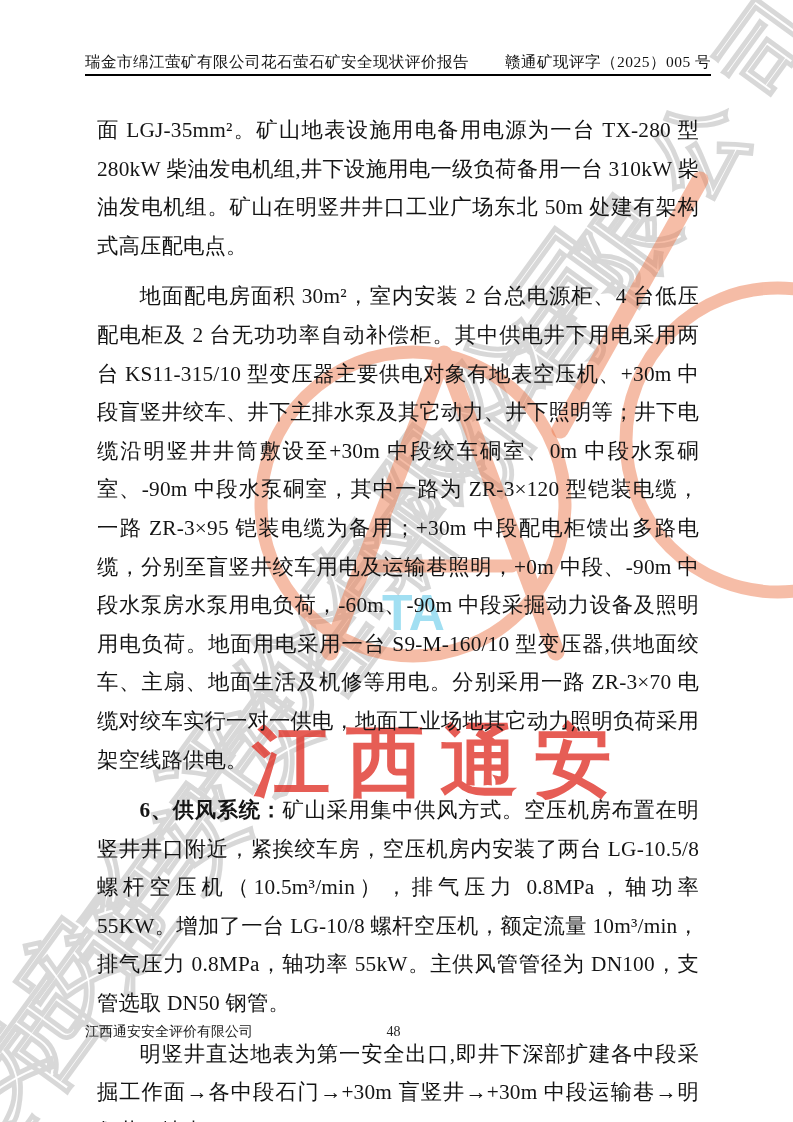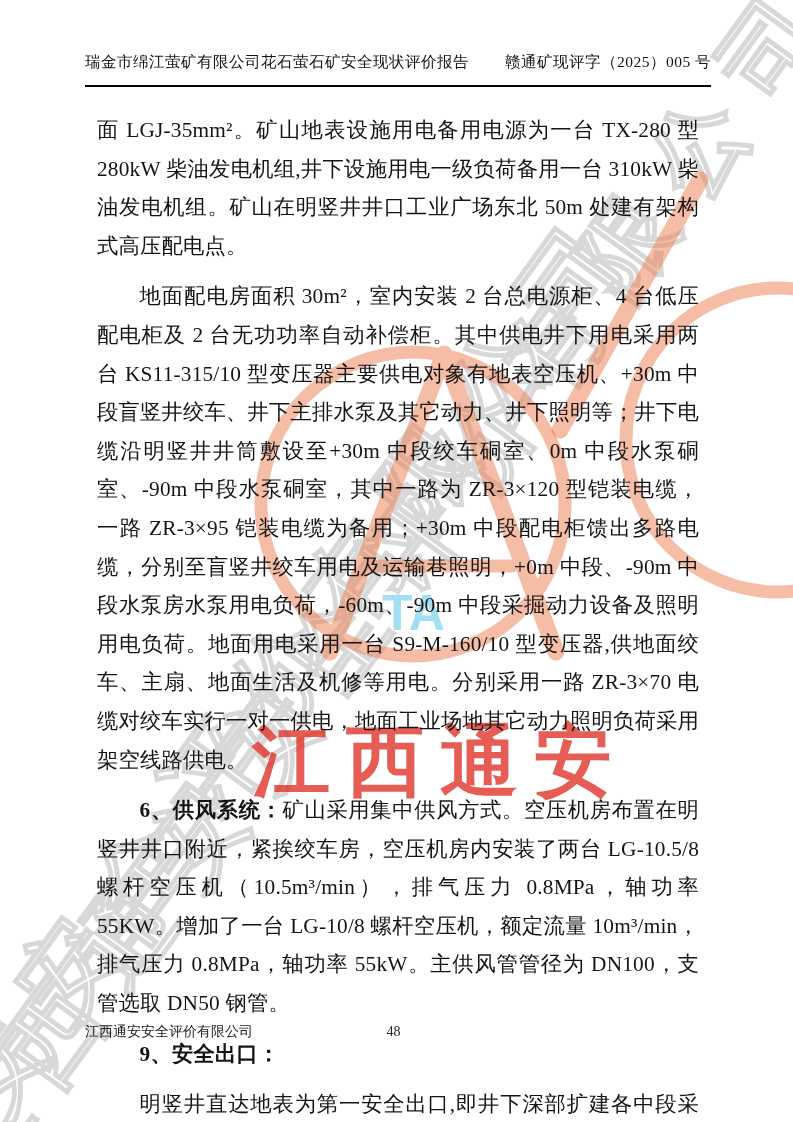--- a/index.html
+++ b/index.html
@@ -28,21 +28,21 @@
   .wm-ta{
     font-family:"Liberation Sans","DejaVu Sans",sans-serif;
     font-weight:bold;
   }
   
   .content{position:absolute;inset:0;z-index:1;}
   .header{
     position:absolute;left:85px;top:50px;width:626px;
     display:flex;justify-content:space-between;align-items:flex-end;
     font-size:15.5px;line-height:24px;
-    padding-bottom:11px;
+    padding-bottom:0;
     border-bottom:2.5px solid #000;
   }
   .header .h-left{letter-spacing:0.5px;}
   .header .h-right{letter-spacing:0.5px;margin-left:16px;}
   .body-text{
     position:absolute;left:85px;top:99px;width:626px;
     font-size:21.3px;line-height:38.6px;
     text-align:justify;
     letter-spacing:0.2px;
   }
@@ -93,21 +93,20 @@
       <span class="h-left">瑞金市绵江萤矿有限公司花石萤石矿安全现状评价报告</span>
       <span class="h-right">赣通矿现评字（2025）005 号</span>
     </div>
 
     <div class="body-text">
       <p>面 LGJ-35mm²。矿山地表设施用电备用电源为一台 TX-280 型 280kW 柴油发电机组,井下设施用电一级负荷备用一台 310kW 柴油发电机组。矿山在明竖井井口工业广场东北 50m 处建有架构式高压配电点。</p>
       <p class="indent">地面配电房面积 30m²，室内安装 2 台总电源柜、4 台低压配电柜及 2 台无功功率自动补偿柜。其中供电井下用电采用两台 KS11-315/10 型变压器主要供电对象有地表空压机、+30m 中段盲竖井绞车、井下主排水泵及其它动力、井下照明等；井下电缆沿明竖井井筒敷设至+30m 中段绞车硐室、0m 中段水泵硐室、-90m 中段水泵硐室，其中一路为 ZR-3×120 型铠装电缆，一路 ZR-3×95 铠装电缆为备用；+30m 中段配电柜馈出多路电缆，分别至盲竖井绞车用电及运输巷照明，+0m 中段、-90m 中段水泵房水泵用电负荷，-60m、-90m 中段采掘动力设备及照明用电负荷。地面用电采用一台 S9-M-160/10 型变压器,供地面绞车、主扇、地面生活及机修等用电。分别采用一路 ZR-3×70 电缆对绞车实行一对一供电，地面工业场地其它动力照明负荷采用架空线路供电。</p>
       <p class="indent">
         <span class="lead-bold">6、供风系统：</span><span>矿山采用集中供风方式。空压机房布置在明竖井井口附近，紧挨绞车房，空压机房内安装了两台 LG-10.5/8 螺杆空压机（10.5m³/min），排气压力 0.8MPa，轴功率 55KW。增加了一台 LG-10/8 螺杆空压机，额定流量 10m³/min，排气压力 0.8MPa，轴功率 55kW。主供风管管径为 DN100，支管选取 DN50 钢管。</span>
       </p>
-      <p class="indent heading-bold">9、安全出口：</p>
       <p class="indent">明竖井直达地表为第一安全出口,即井下深部扩建各中段采掘工作面→各中段石门→+30m 盲竖井→+30m 中段运输巷→明竖井→地表。</p>
     </div>
 
     <div class="footer">
       <span class="f-company">江西通安安全评价有限公司</span>
       <span class="f-page">48</span>
     </div>
 
   </div>
 </div>

